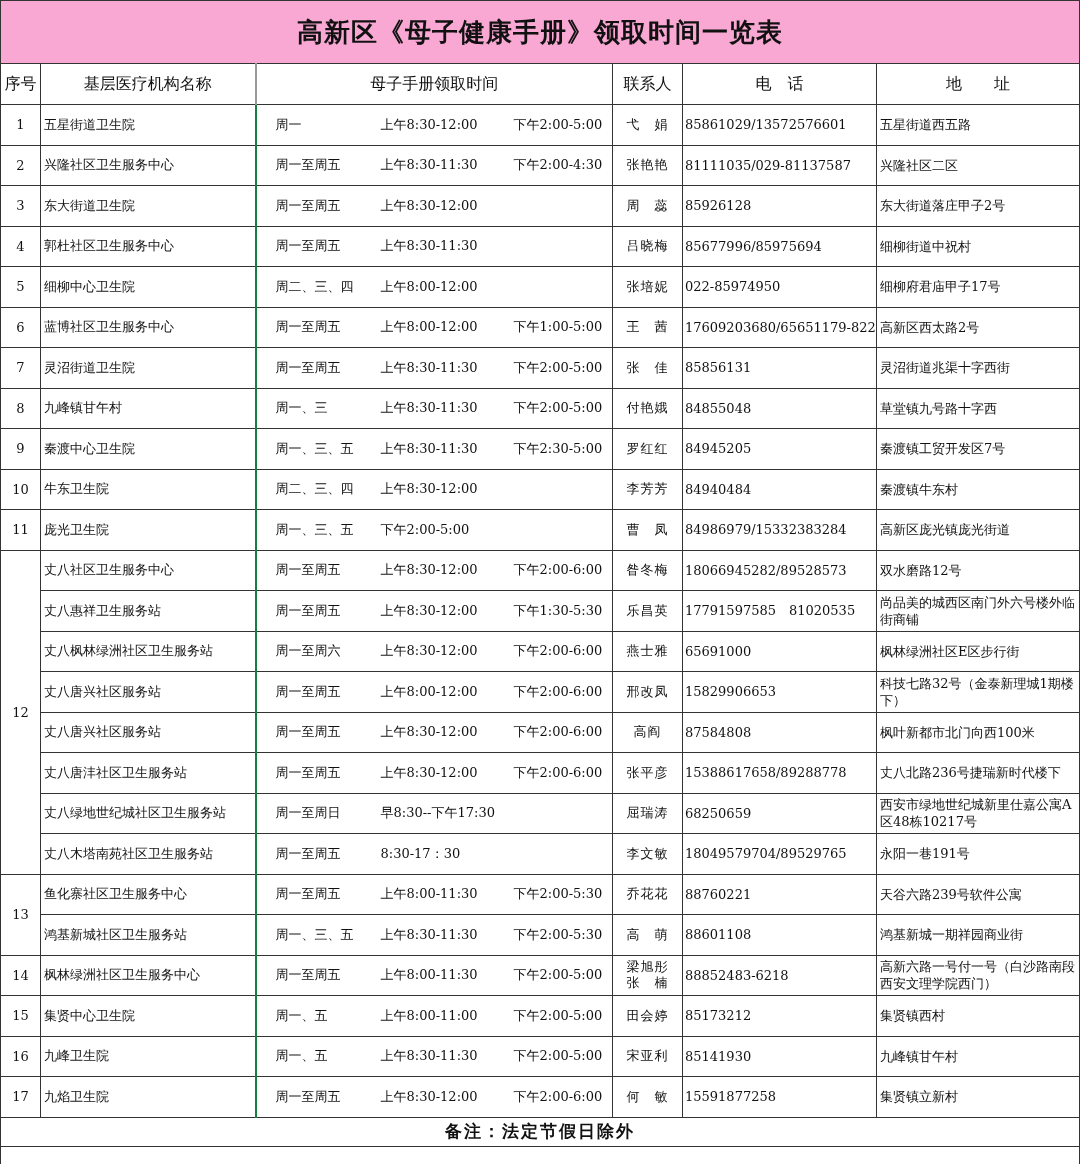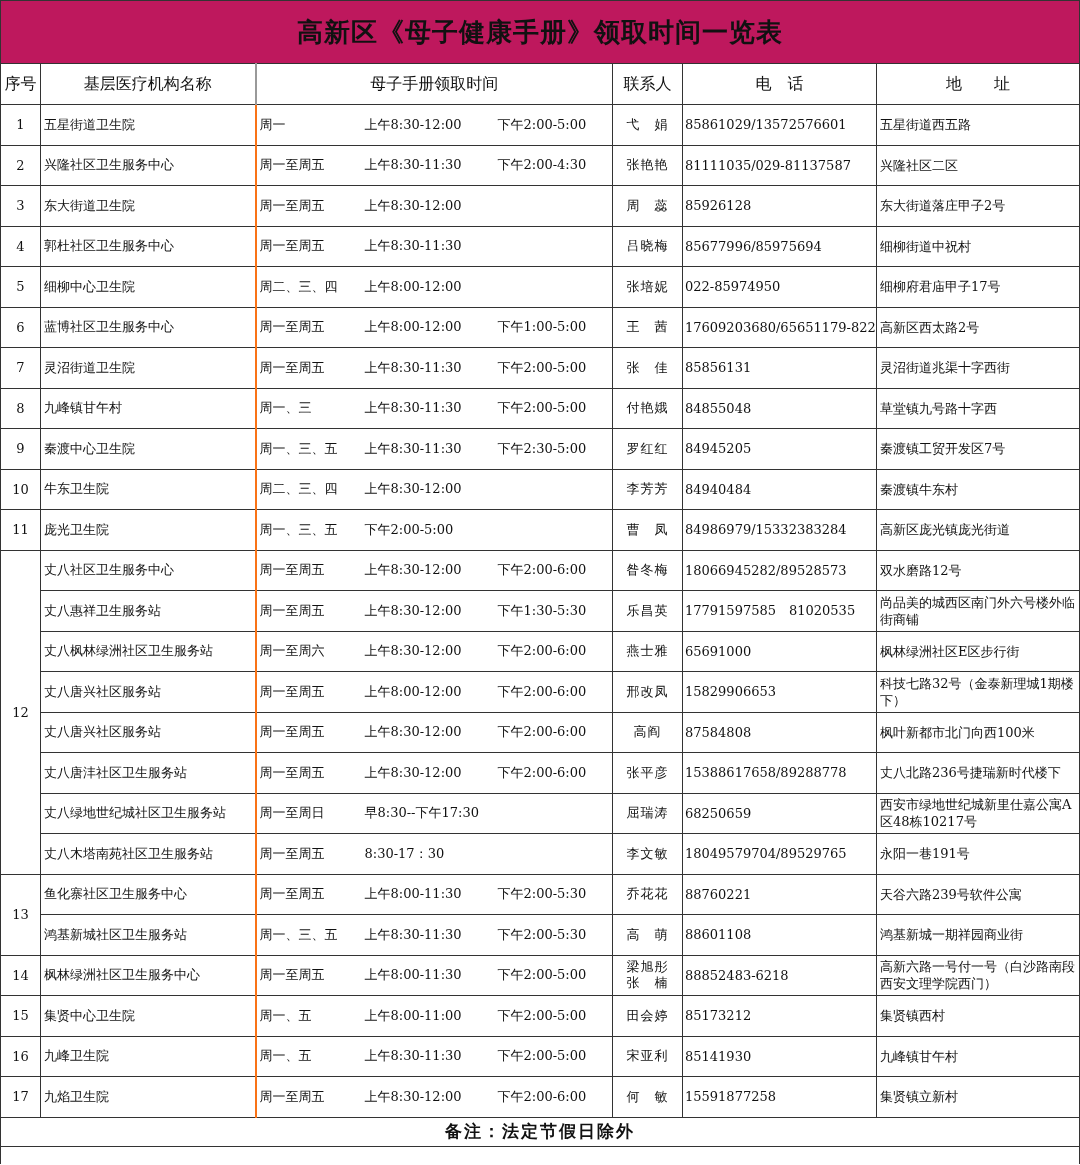--- a/index.html
+++ b/index.html
@@ -1,28 +1,28 @@
 <!DOCTYPE html>
 <html><head>
 <meta charset="utf-8">
 <style>
   html, body { margin:0; padding:0; background:#ffffff; }
   body { width:1080px; height:1165px; position:relative; overflow:hidden;
          font-family:"DejaVu Serif","Liberation Serif",serif; color:#111; }
   .sheet { position:absolute; left:0; top:0; width:1079px; }
   table { border-collapse:collapse; table-layout:fixed; width:1079px; }
   td, th { border:1px solid #333; padding:0; overflow:hidden; white-space:nowrap; }
-  .title-cell { height:62px; background:#be185d; text-align:center;
+  .title-cell { height:62px; background:#f9a8d4; text-align:center;
     font-family:"DejaVu Sans","Liberation Sans",sans-serif; font-weight:bold;
     font-size:26px; color:#111; letter-spacing:1px; }
   .hdr th { height:40px; font-weight:normal; font-size:16px; text-align:center; background:#fff; }
   tr.row td { height:39.5px; font-size:13px; }
   td.seq { text-align:center; font-size:17px; }
   td.inst { padding-left:3px;margin-top:41px; }
-  td.time { padding-left:3px; border-left:2px solid #f97316; }
+  td.time { padding-left:19px; border-left:2px solid #15803d; }
   td.time .d { display:inline-block; width:105px; }
   td.time .a { display:inline-block; width:133px; }
   td.time .p { display:inline-block; }
   td.contact { text-align:center; letter-spacing:1px; line-height:16px; }
   td.phone { padding-left:2px; }
   td.addr { padding-left:3px; white-space:normal; line-height:17px; }
   .remark { height:28px; text-align:center; font-size:17px; font-weight:bold; letter-spacing:2px; }
   .empty-row td { height:17px; border-bottom:none; }
   .watermark { position:absolute; left:948px; top:1188px; font-family:"DejaVu Sans","Liberation Sans",sans-serif;
     font-weight:bold; font-size:23px; letter-spacing:-1px; }

